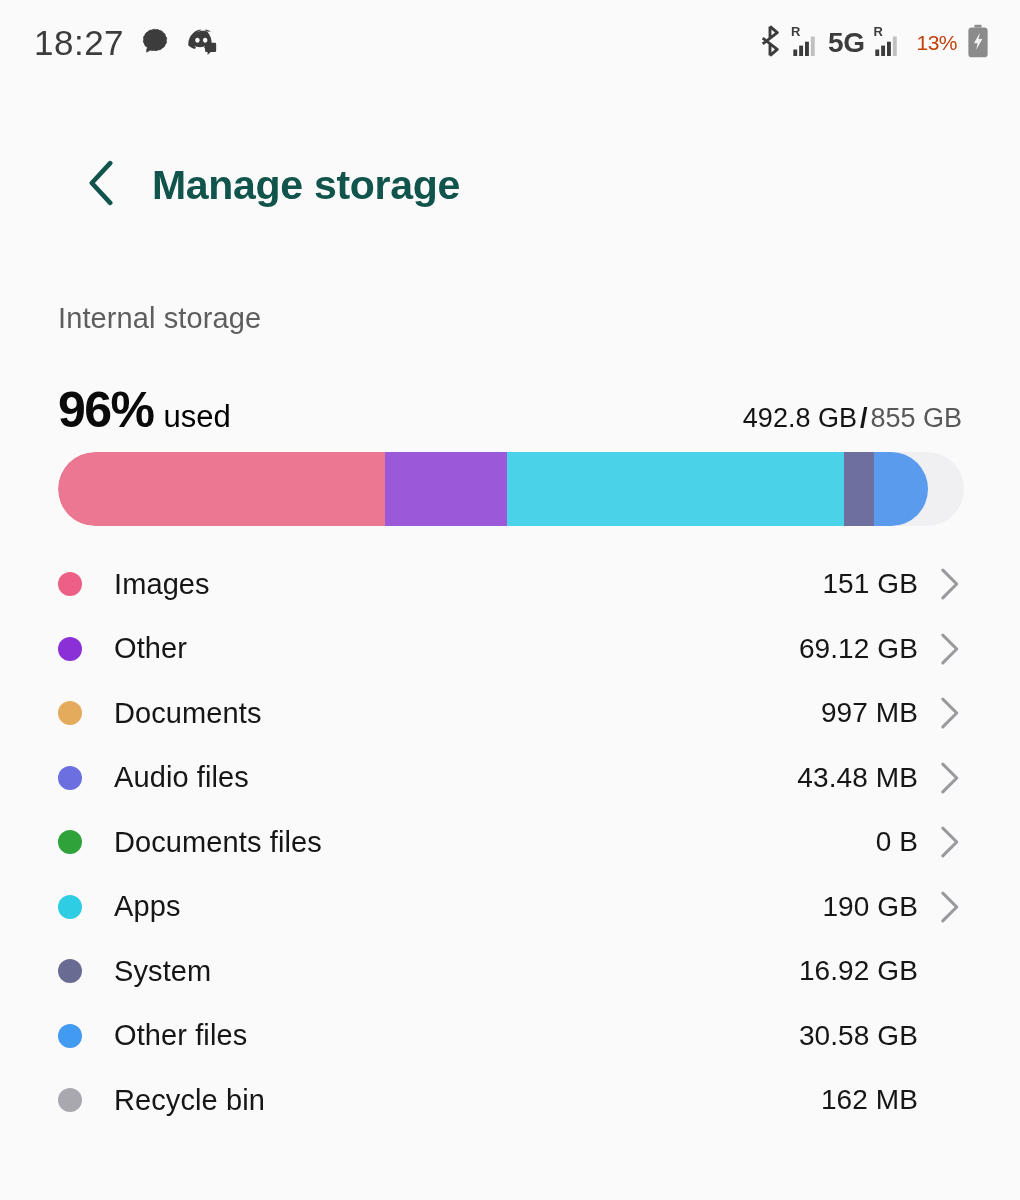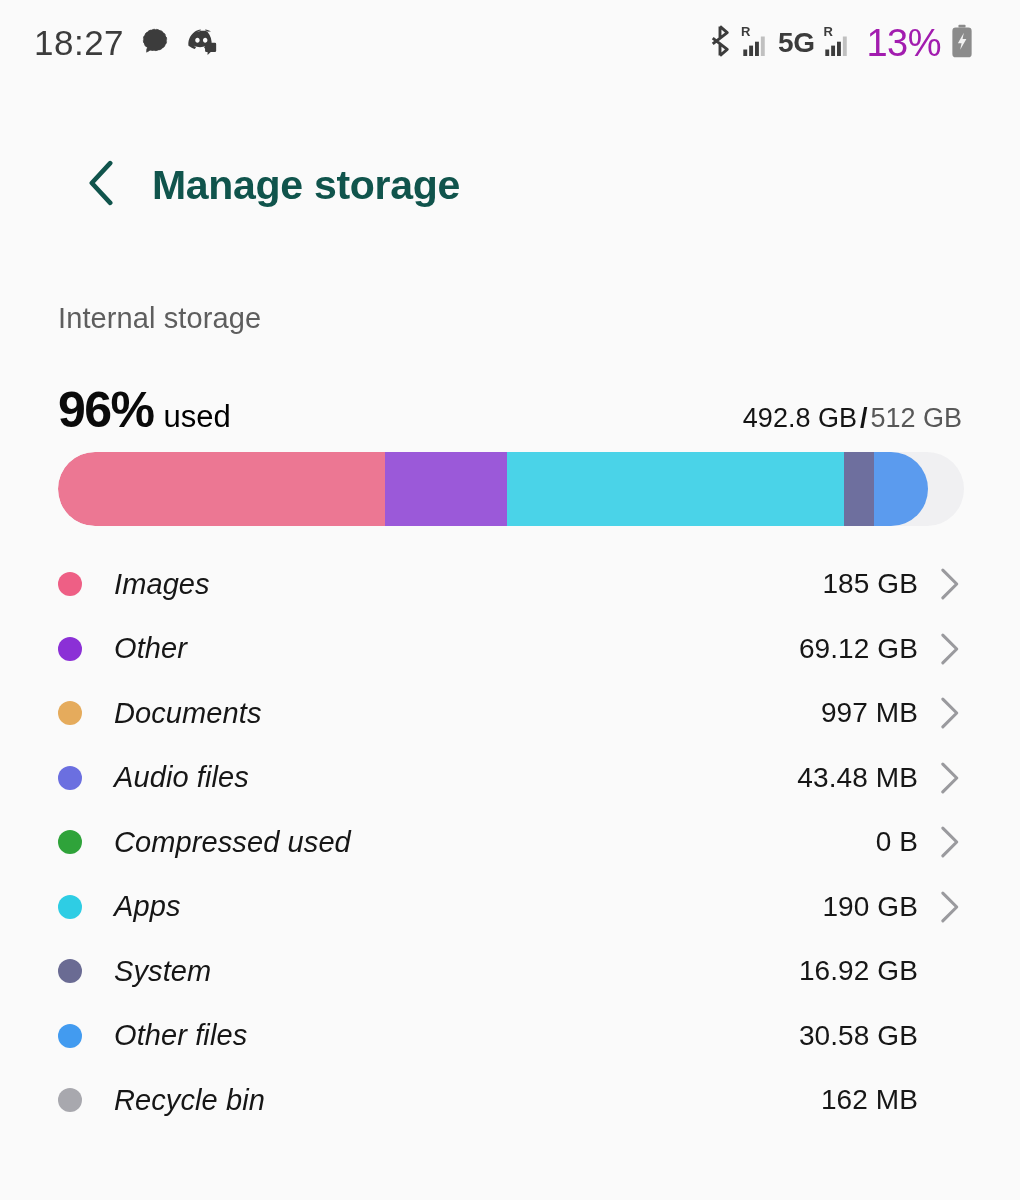--- a/index.html
+++ b/index.html
@@ -14,41 +14,41 @@
 
   
   .statusbar {
     position: absolute;
     top: 0; left: 0;
     width: 1020px;
     height: 86px;
     display: flex;
     align-items: center;
     justify-content: space-between;
-    padding: 0 46px 0 34px;
+    padding: 0 30px 0 34px;
   }
   .status-left {
     display: flex;
     align-items: center;
     gap: 16px;
   }
   .clock {
     font-size: 35px;
     color: #3c3c3c;
     letter-spacing: 0.5px;
     font-weight: 400;
   }
   .status-right {
     display: flex;
     align-items: center;
     gap: 9px;
   }
   .battery-pct {
-    font-size: 38px;
-    color: #a21caf;
+    font-size: 21px;
+    color: #c2410c;
     letter-spacing: -0.5px;
     margin-left: 7px;
   }
   .sig-wrap { position: relative; display: inline-block; }
   .sig-r {
     position: absolute;
     top: -3px; left: -1px;
     font-size: 13px;
     font-weight: 700;
     color: #3c3c3c;
@@ -170,21 +170,20 @@
   .dot {
     width: 24px; height: 24px;
     border-radius: 50%;
     flex: 0 0 24px;
   }
   .row-label {
     font-size: 29px;
     color: #161616;
     margin-left: 32px;
     letter-spacing: 0.1px;
-    font-style: italic;
   }
   .row-value {
     position: absolute;
     right: 46px;
     font-size: 28px;
     color: #161616;
     letter-spacing: 0.1px;
     white-space: nowrap;
   }
   .row-chevron {
@@ -269,39 +268,39 @@
 </div>
 
 <div class="section-label">Internal storage</div>
 
 <div class="used-row">
   <div class="used-left">
     <span class="used-pct">96%</span>
     <span class="used-word">used</span>
   </div>
   <div>
-    <span class="cap-used">492.8 GB</span><span class="cap-sep">/</span><span class="cap-total">512 GB</span>
+    <span class="cap-used">492.8 GB</span><span class="cap-sep">/</span><span class="cap-total">855 GB</span>
   </div>
 </div>
 
 <div class="bar-track">
   <div class="bar-fill" id="bar-fill" style="width: 96%;">
       <div class="seg" style="background: rgb(236, 119, 147); width: 37.6042%;"></div>
       <div class="seg" style="background: rgb(155, 89, 217); width: 14.0625%;"></div>
       <div class="seg" style="background: rgb(74, 211, 232); width: 38.8542%;"></div>
       <div class="seg" style="background: rgb(110, 111, 158); width: 3.4375%;"></div>
       <div class="seg" style="background: rgb(91, 155, 238); width: 6.14583%;"></div>
     </div>
 </div>
 
 <div class="list" id="storage-list">
     <div class="row">
       <span class="dot" style="background: rgb(238, 95, 133);"></span>
       <span class="row-label">Images</span>
-      <span class="row-value">185 GB</span>
+      <span class="row-value">151 GB</span>
       <span class="row-chevron">
         <svg width="22" height="34" viewBox="0 0 14 22">
           <path d="M3 2l9 9-9 9" stroke="#9a9a9e" stroke-width="2" fill="none" stroke-linecap="round" stroke-linejoin="round"></path>
         </svg>
       </span>
     </div>
     <div class="row">
       <span class="dot" style="background: rgb(139, 48, 214);"></span>
       <span class="row-label">Other</span>
       <span class="row-value">69.12 GB</span>
@@ -326,21 +325,21 @@
       <span class="row-label">Audio files</span>
       <span class="row-value">43.48 MB</span>
       <span class="row-chevron">
         <svg width="22" height="34" viewBox="0 0 14 22">
           <path d="M3 2l9 9-9 9" stroke="#9a9a9e" stroke-width="2" fill="none" stroke-linecap="round" stroke-linejoin="round"></path>
         </svg>
       </span>
     </div>
     <div class="row">
       <span class="dot" style="background: rgb(47, 163, 58);"></span>
-      <span class="row-label">Compressed used</span>
+      <span class="row-label">Documents files</span>
       <span class="row-value">0 B</span>
       <span class="row-chevron">
         <svg width="22" height="34" viewBox="0 0 14 22">
           <path d="M3 2l9 9-9 9" stroke="#9a9a9e" stroke-width="2" fill="none" stroke-linecap="round" stroke-linejoin="round"></path>
         </svg>
       </span>
     </div>
     <div class="row">
       <span class="dot" style="background: rgb(46, 205, 228);"></span>
       <span class="row-label">Apps</span>

